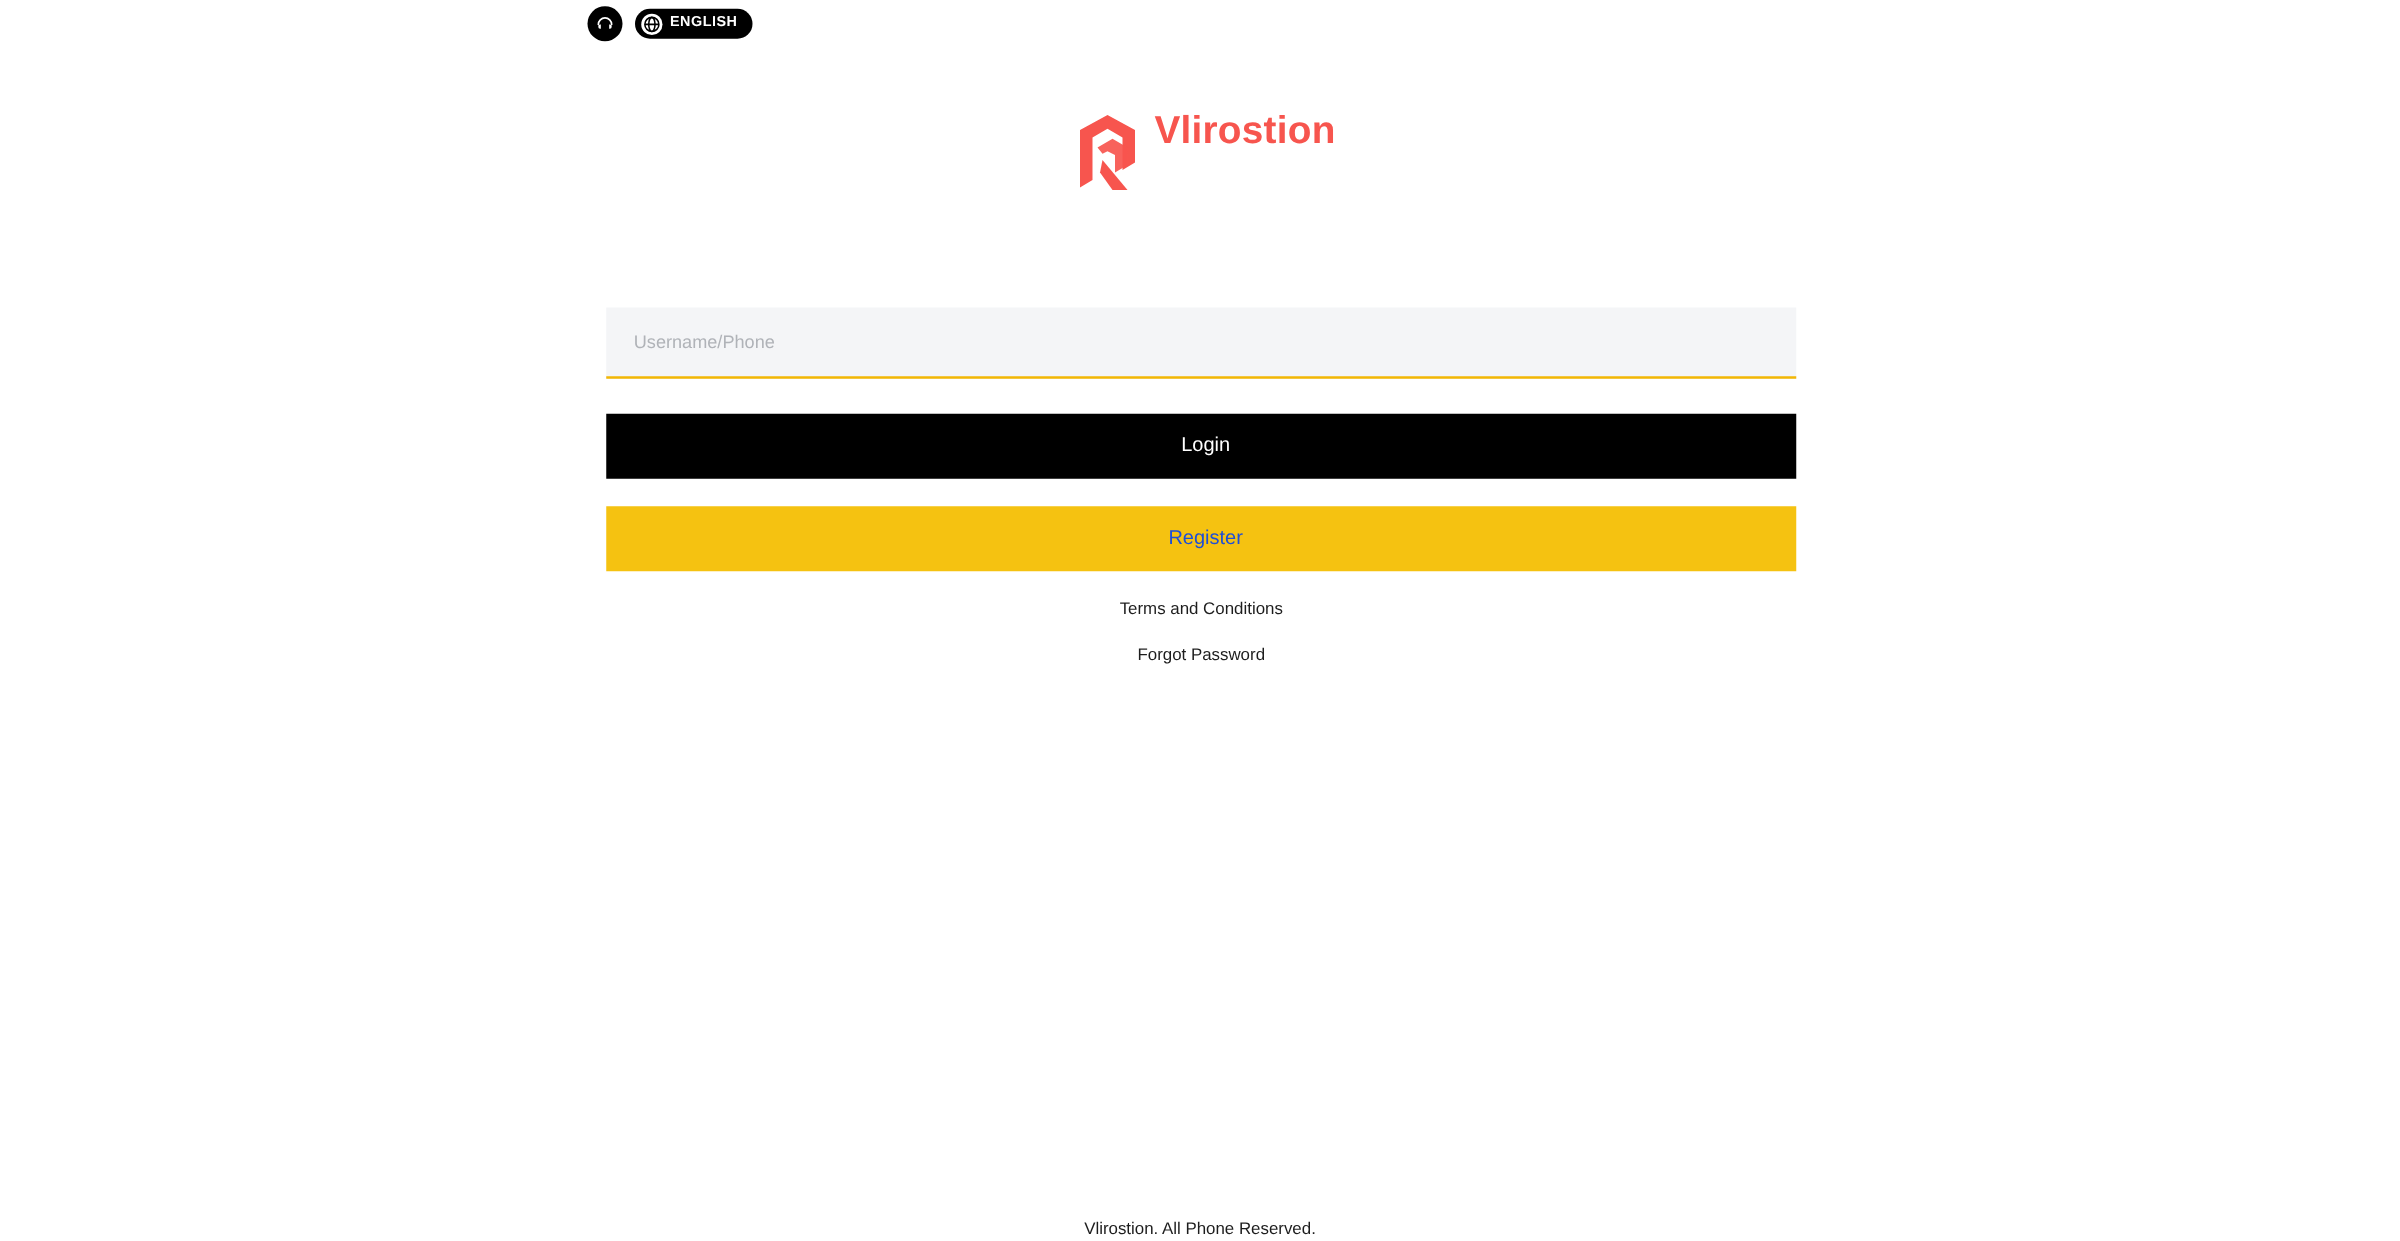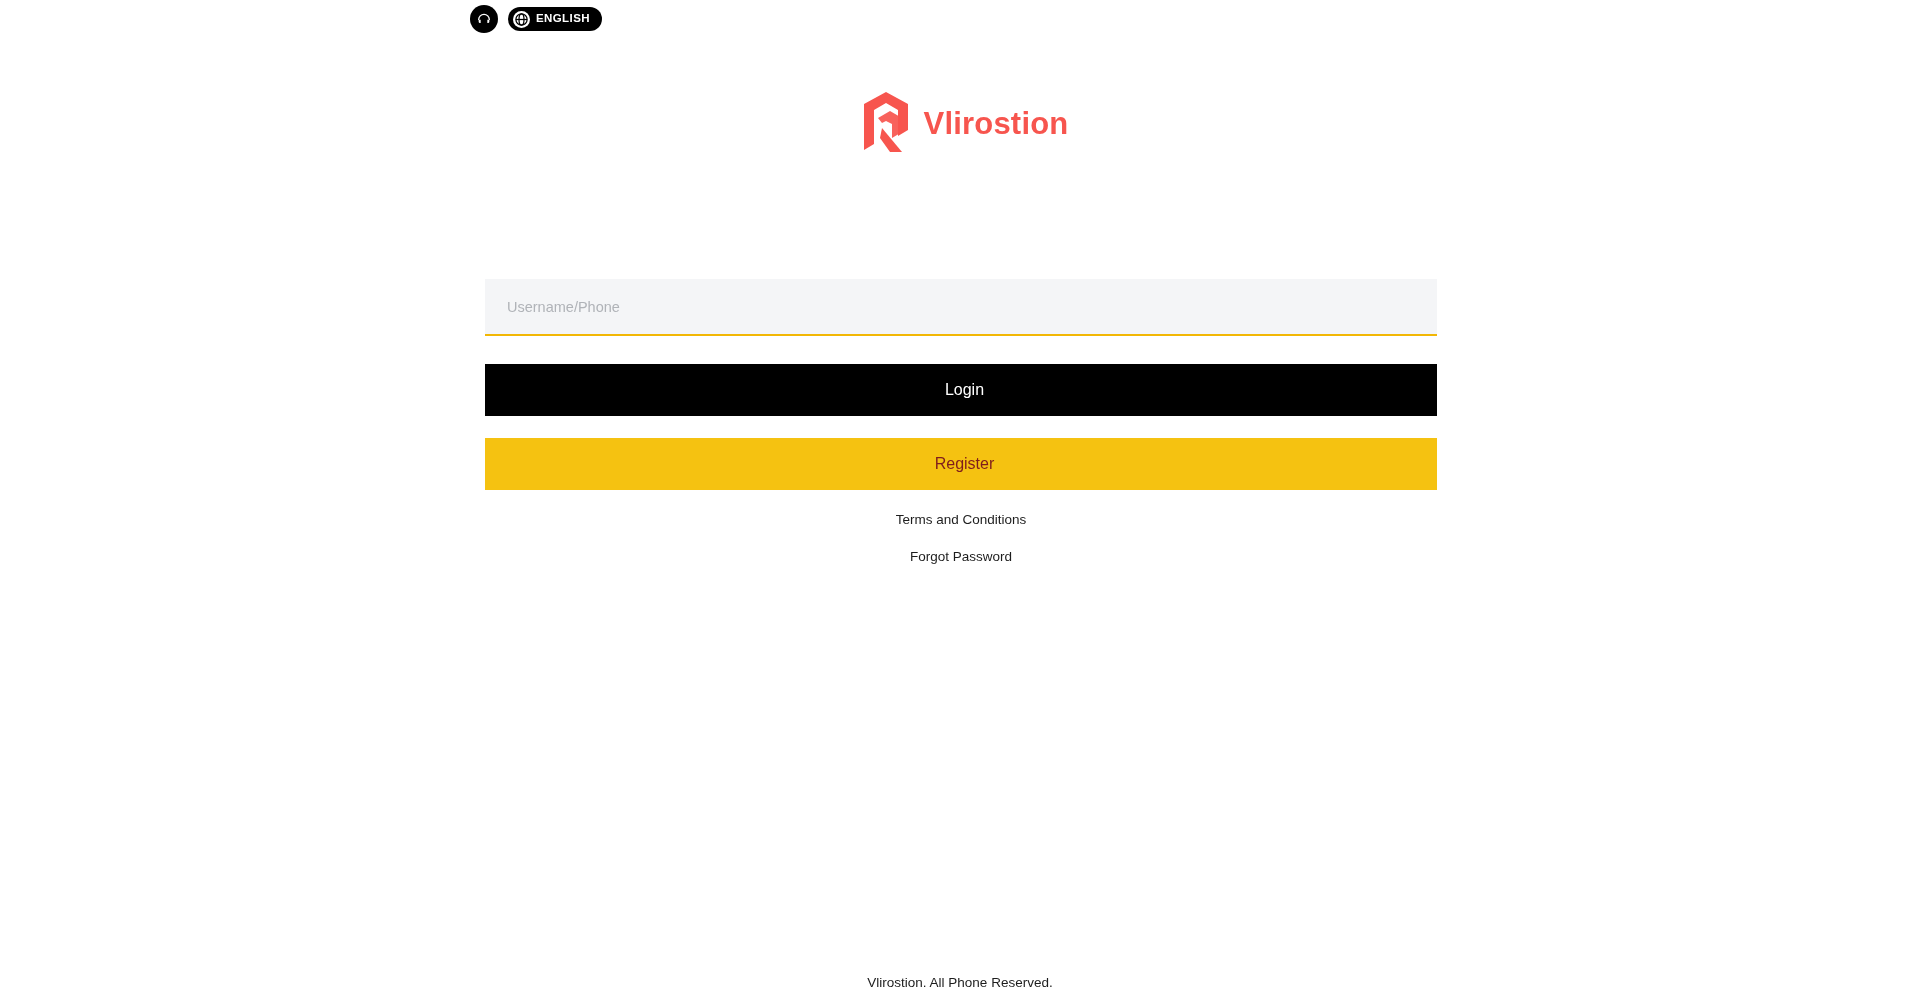--- a/index.html
+++ b/index.html
@@ -69,38 +69,38 @@
     white-space: nowrap;
   }
 
   
   .logo-wrap {
     position: absolute;
     top: 88px;
     left: 0;
     width: 1920px;
     display: flex;
-    align-items: center;
+    align-items: flex-start;
     justify-content: center;
     gap: 2px;
   }
   .logo-mark { width: 70px; height: 70px; display: block; }
   .logo-text {
     color: #f7554e;
     font-size: 31px;
     font-weight: bold;
     letter-spacing: 0.2px;
     line-height: 1;
   }
 
   
   .form {
     position: absolute;
     left: 485px;
-    top: 279px;
+    top: 246px;
     width: 952px;
   }
   .field {
     position: relative;
     height: 57px;
     background: #f4f5f7;
     display: flex;
     align-items: center;
     padding: 0 22px;
   }
@@ -144,21 +144,21 @@
     padding-left: 13px;
   }
   .btn-login {
     margin-top: 28px;
     background: #000000;
     color: #ffffff;
   }
   .btn-register {
     margin-top: 22px;
     background: #f5c211;
-    color: #7f1d1d;
+    color: #1d4ed8;
   }
 
   .links { margin-top: 22px; text-align: center; }
   .link {
     display: block;
     font-size: 13.5px;
     color: #1d1d1d;
     text-decoration: none;
     margin-bottom: 22px;
     cursor: pointer;

